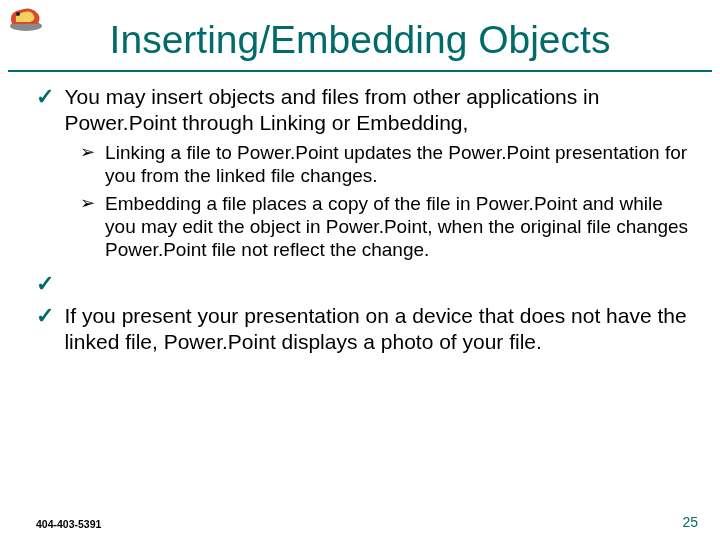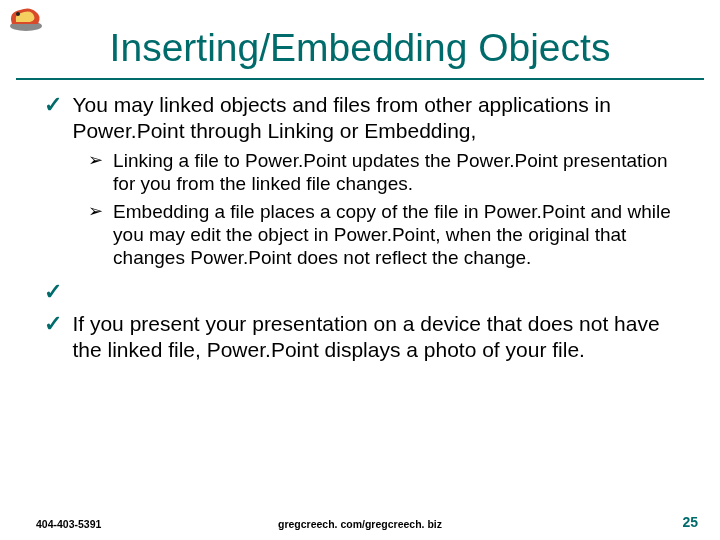--- a/index.html
+++ b/index.html
@@ -7,21 +7,21 @@
     width: 720px;
     height: 540px;
     background: #ffffff;
     font-family: Verdana, Geneva, sans-serif;
     position: relative;
     overflow: hidden;
   }
   .slide {
     width: 100%;
     height: 100%;
-    padding: 8px;
+    padding: 0;
     position: relative;
   }
   .logo {
     position: absolute;
     top: 2px;
     left: 6px;
     width: 40px;
     height: 32px;
   }
   .title {
@@ -86,21 +86,21 @@
   }
   .footer-left { font-weight: bold; }
   .footer-center {
     position: absolute;
     left: 50%;
     transform: translateX(-50%);
     font-weight: bold;
   }
   .footer-right {
     color: #006b6b;
-    font-weight: bold;
+    font-weight: normal;
     font-size: 14px;
   }
 </style>
 </head>
 <body>
 
 <div class="slide">
 
   <div class="logo">
     <svg viewBox="0 0 40 32">
@@ -111,44 +111,43 @@
     </svg>
   </div>
 
   <h1 class="title">Inserting/Embedding Objects</h1>
   <hr class="title-rule">
 
   <div class="content">
 
     <div class="bullet-l1">
       <span class="mark">✓</span>
-      <span>You may linked objects and files from other applications in Power.Point through Linking or Embedding,</span>
+      <span>You may insert objects and files from other applications in Power.Point through Linking or Embedding,</span>
     </div>
 
     <div class="sub-group">
       <div class="bullet-l2">
         <span class="mark">➢</span>
         <span>Linking a file to Power.Point updates the Power.Point presentation for you from the linked file changes.</span>
       </div>
       <div class="bullet-l2">
         <span class="mark">➢</span>
-        <span>Embedding a file places a copy of the file in Power.Point and while you may edit the object in Power.Point, when the original that changes Power.Point does not reflect the change.</span>
+        <span>Embedding a file places a copy of the file in Power.Point and while you may edit the object in Power.Point, when the original file changes Power.Point file not reflect the change.</span>
       </div>
     </div>
 
     <div class="bullet-l1">
       <span class="mark">✓</span>
     </div>
 
     <div class="bullet-l1">
       <span class="mark">✓</span>
       <span>If you present your presentation on a device that does not have the linked file, Power.Point displays a photo of your file.</span>
     </div>
 
   </div>
 
   <div class="footer">
     <span class="footer-left">404-403-5391</span>
-    <span class="footer-center">gregcreech. com/gregcreech. biz</span>
     <span class="footer-right">25</span>
   </div>
 
 </div>
 
 </body></html>

